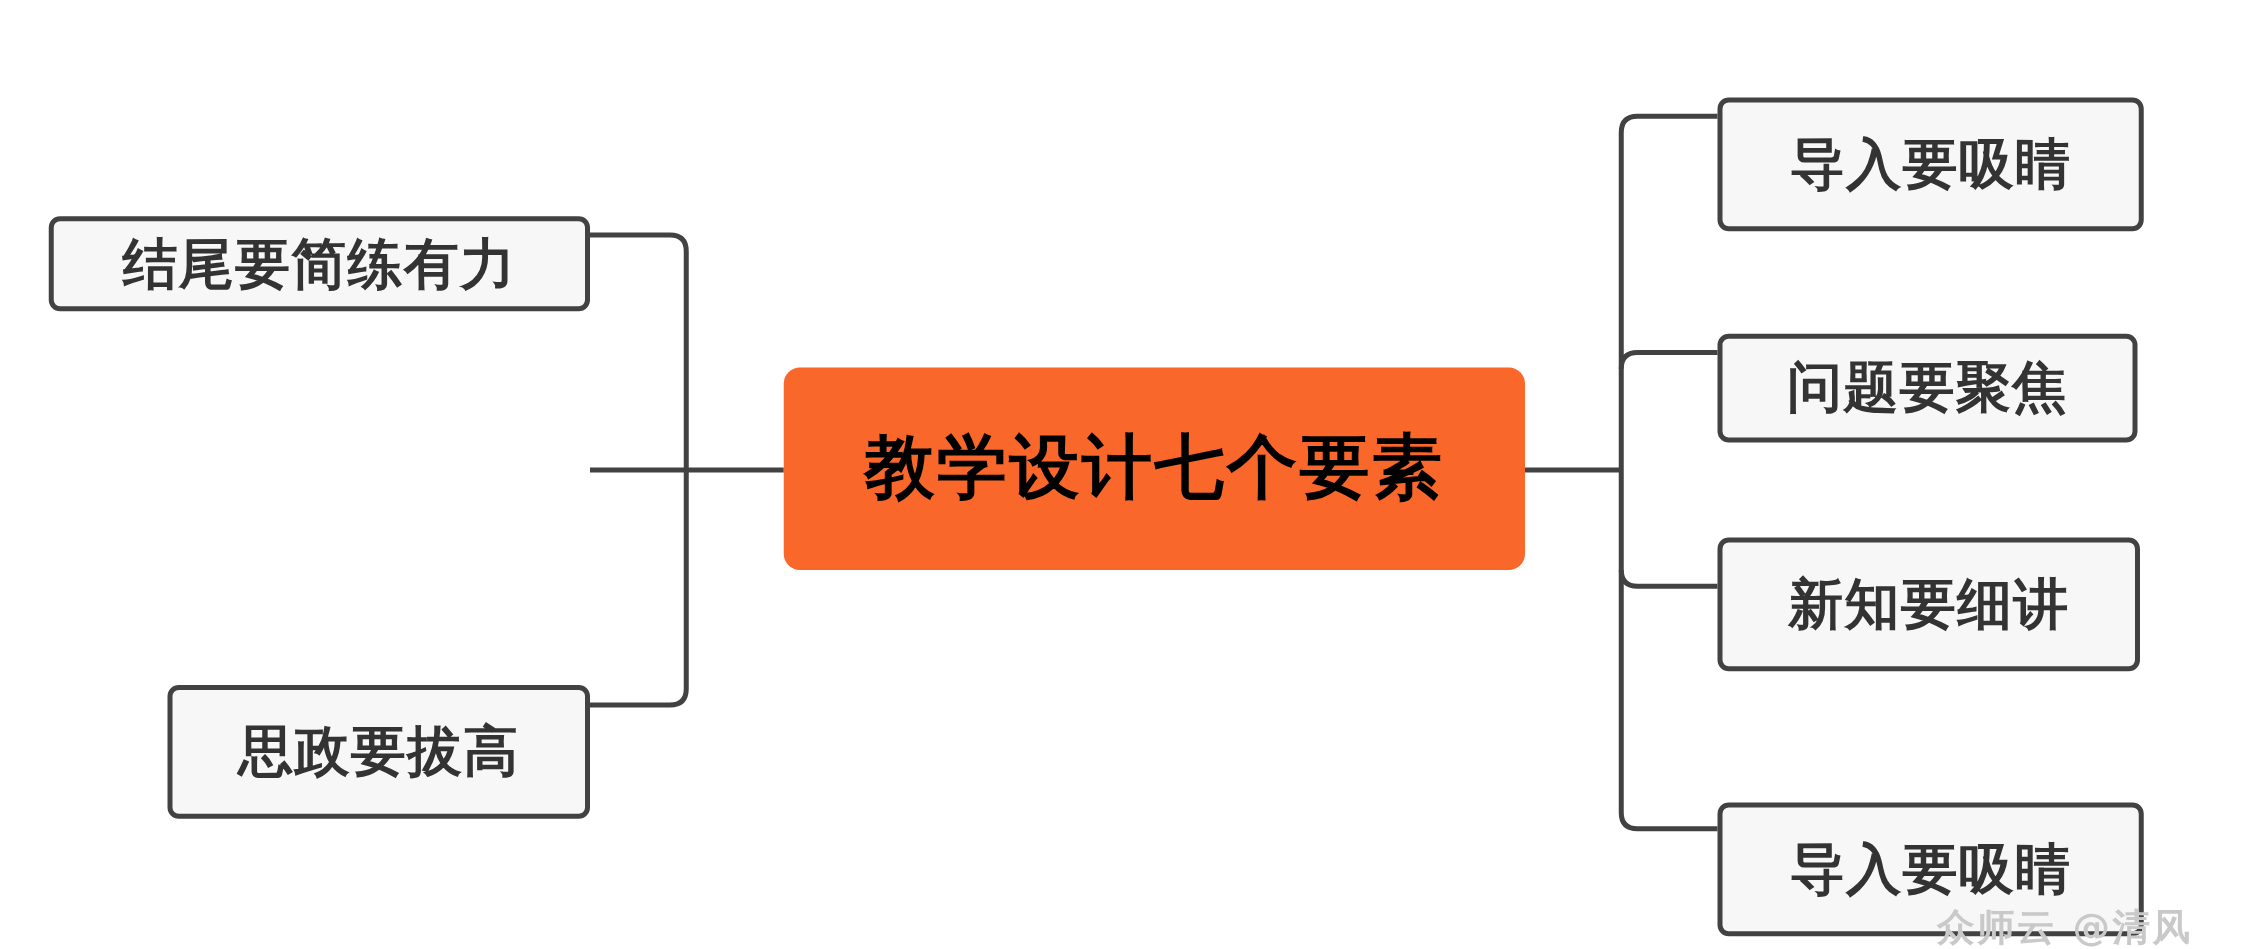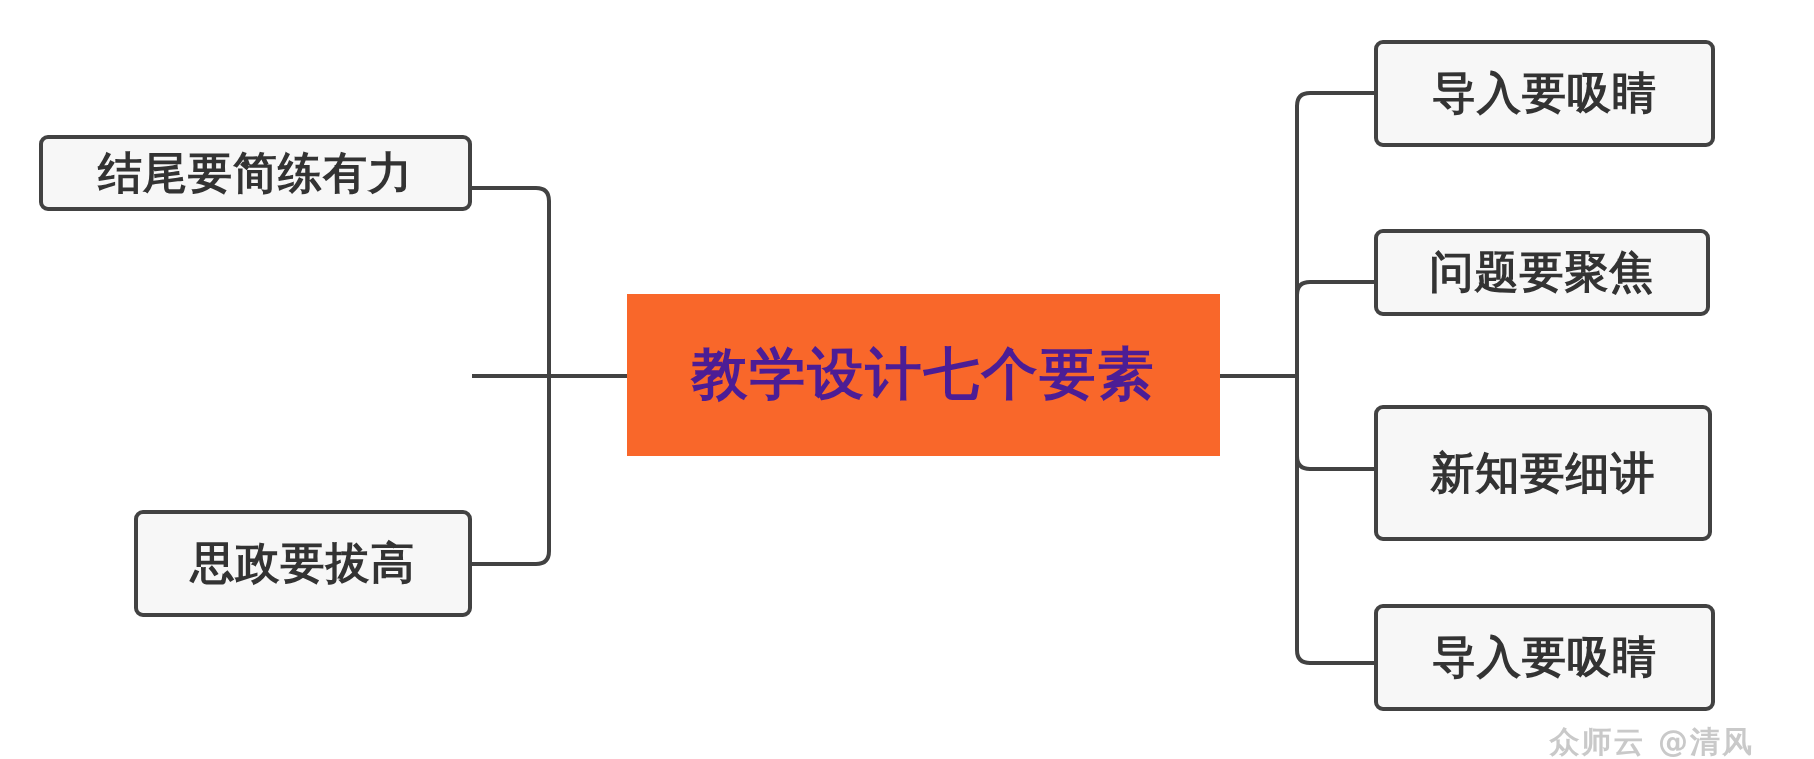--- a/index.html
+++ b/index.html
@@ -3,24 +3,24 @@
 <meta charset="utf-8">
 <style>
   html, body { margin:0; padding:0; background:#ffffff; }
   body { width:1814px; height:759px; position:relative; overflow:hidden;
          font-family: "DejaVu Sans", "Liberation Sans", sans-serif; }
   .canvas { position:absolute; left:0; top:0; width:1814px; height:759px; }
   svg.lines { position:absolute; left:0; top:0; }
   .node { position:absolute; box-sizing:border-box; background:#f7f7f7;
           border:4px solid #424242; border-radius:9px; display:flex;
           align-items:center; justify-content:center; color:#333333;
-          font-weight:bold; font-size:44px; letter-spacing:1px; cursor:pointer; }
+          font-weight:bold; font-size:44px; letter-spacing:1px; cursor:pointer;margin-top:38px; }
   .root { position:absolute; box-sizing:border-box; background:#f9672a;
-          border-radius:0; display:flex; align-items:center; justify-content:center;
-          color:#4c1d95; font-weight:bold; font-size:56px; letter-spacing:2px; cursor:pointer; }
+          border-radius:13px; display:flex; align-items:center; justify-content:center;
+          color:#000000; font-weight:bold; font-size:56px; letter-spacing:2px; cursor:pointer; }
   .watermark { position:absolute; right:60px; top:722px; color:#c9c9c9;
                font-size:30px; font-weight:bold; letter-spacing:2px; }
 </style>
 </head>
 <body>
 
 <div class="canvas">
 
   <svg class="lines" width="1814" height="759">
     <g fill="none" stroke="#424242" stroke-width="4" stroke-linejoin="round">
@@ -45,21 +45,21 @@
   <div class="node" style="left:134px; top:510px; width:338px; height:107px;">
     <span>思政要拔高</span>
   </div>
 
   <div class="node" style="left:1374px; top:40px; width:341px; height:107px;">
     <span>导入要吸睛</span>
   </div>
   <div class="node" style="left:1374px; top:229px; width:336px; height:87px;">
     <span>问题要聚焦</span>
   </div>
-  <div class="node" style="left:1374px; top:405px; width:338px; height:136px;">
+  <div class="node" style="left:1374px; top:392px; width:338px; height:107px;">
     <span>新知要细讲</span>
   </div>
   <div class="node" style="left:1374px; top:604px; width:341px; height:107px;">
     <span>导入要吸睛</span>
   </div>
 
   <div class="watermark">众师云 @清风</div>
 </div>
 
 </body></html>

